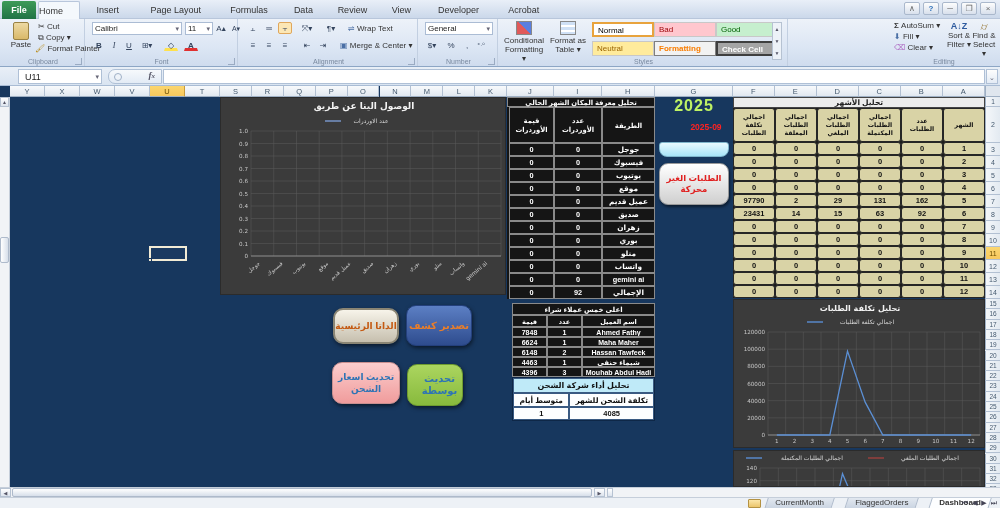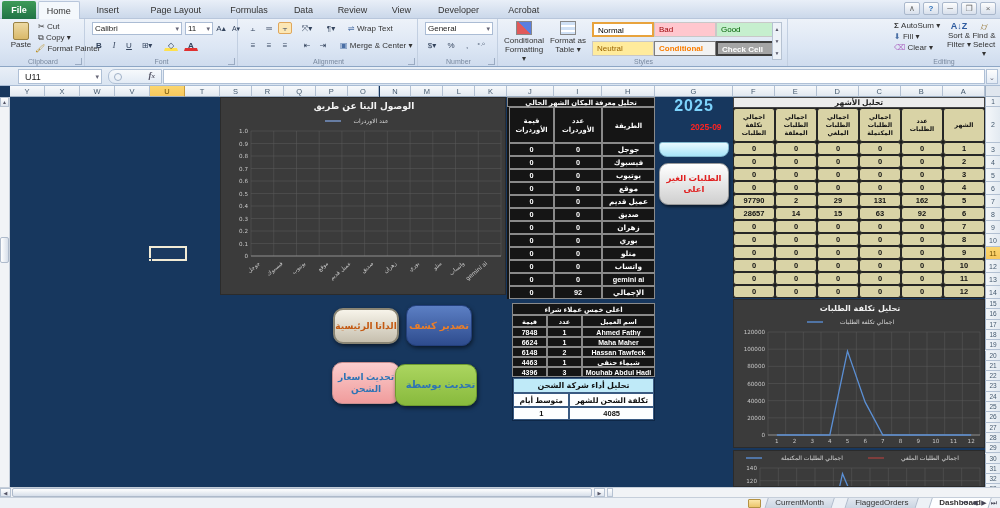--- a/index.html
+++ b/index.html
@@ -81,21 +81,21 @@
 
   
   #monthstable { position:absolute; direction:rtl; background:#1d1d1d; }
   #monthstable .mcell { border:1.5px solid #262626; background:#D9D3A6; color:#111; font-weight:bold;
     text-align:center; overflow:hidden; border-radius:3px; }
   #months-title { position:absolute; background:#ECECEC; color:#222; text-align:center; font-size:7.5px;
     font-weight:bold; line-height:10px; border:1px solid #444; }
 
   
   #ypanel { position:absolute; text-align:center; }
-  #yyear { color:#7dd3fc; font-size:16px; font-weight:bold; letter-spacing:1px; }
+  #yyear { color:#bef264; font-size:16px; font-weight:bold; letter-spacing:1px; }
   #ymonth { color:#FF2222; font-size:8.5px; font-weight:bold; margin-top:7px;padding-left:24px; }
   #ycyan { margin:10px auto 0; width:70px; height:15px; background:linear-gradient(#E8FAFF,#A8E4F8);
     border:1px solid #7fb6cc; border-radius:3px 3px 8px 8px; }
   #ystale { margin:6px auto 0; width:70px; height:42px; background:linear-gradient(#FFFFFF,#CFCFCF);
     border:1px solid #999; border-radius:9px; color:#E02020; font-weight:bold; font-size:8.5px;
     display:flex; align-items:center; justify-content:center; text-align:center; line-height:11px;
     box-shadow:1px 2px 3px rgba(0,0,0,.5); cursor:pointer; }
 
   
   .macrobtn { position:absolute; display:flex; align-items:center; justify-content:center; text-align:center;
@@ -142,21 +142,21 @@
 
   <div id="tabstrip">
     <div id="winctl">
       <div class="wbtn">∧</div>
       <div class="wbtn" style="color:#2d6fb8;font-weight:bold;">?</div>
       <div class="wbtn">─</div>
       <div class="wbtn">❐</div>
       <div class="wbtn">×</div>
     </div>
   <div class="rtab file" style="left: 2px; width: 34px; text-align: center; padding: 0px;">File</div>
-      <div class="rtab active" style="left: 38px; width: 41.6px; text-align: center; padding: 0px;">Home</div>
+      <div class="rtab active" style="left: 38px; width: 41.6px; text-align: left; padding: 0px;">Home</div>
       <div class="rtab" style="left: 81.6px; width: 52.4px; text-align: center; padding: 0px;">Insert</div>
       <div class="rtab" style="left: 136px; width: 79.4px; text-align: center; padding: 0px;">Page Layout</div>
       <div class="rtab" style="left: 217.4px; width: 63.2px; text-align: center; padding: 0px;">Formulas</div>
       <div class="rtab" style="left: 282.6px; width: 41.6px; text-align: center; padding: 0px;">Data</div>
       <div class="rtab" style="left: 326.2px; width: 52.4px; text-align: center; padding: 0px;">Review</div>
       <div class="rtab" style="left: 380.6px; width: 41.6px; text-align: center; padding: 0px;">View</div>
       <div class="rtab" style="left: 424.2px; width: 68.6px; text-align: center; padding: 0px;">Developer</div>
       <div class="rtab" style="left: 494.8px; width: 57.8px; text-align: center; padding: 0px;">Acrobat</div>
     </div>
 
@@ -223,21 +223,21 @@
       </div>
       <div class="ribbtn" style="left:48px;top:2px;width:40px;text-align:center;white-space:normal;line-height:9px;">
         <div style="width:16px;height:14px;margin:0 auto 1px;background:repeating-linear-gradient(#cfe0f5 0 3px,#fff 3px 5px);border:1px solid #888;"></div>
         <span>Format as Table</span> ▾
       </div>
       <div id="stylegallery">
           <div class="stylebox" style="left: 92px; top: 3px; background: rgb(255, 255, 255); color: rgb(0, 0, 0); border: 2px solid rgb(232, 163, 61);">Normal</div>
           <div class="stylebox" style="left: 154px; top: 3px; background: rgb(255, 199, 206); color: rgb(156, 0, 6); border-color: rgb(200, 200, 200);">Bad</div>
           <div class="stylebox" style="left: 216px; top: 3px; background: rgb(198, 239, 206); color: rgb(0, 97, 0); border-color: rgb(200, 200, 200);">Good</div>
           <div class="stylebox" style="left: 92px; top: 22px; background: rgb(255, 235, 156); color: rgb(156, 101, 0); border-color: rgb(200, 200, 200);">Neutral</div>
-          <div class="stylebox" style="left: 154px; top: 22px; background: rgb(242, 242, 242); color: rgb(250, 125, 0); border-color: rgb(127, 127, 127); font-weight: bold;">Conditional</div>
+          <div class="stylebox" style="left: 154px; top: 22px; background: rgb(242, 242, 242); color: rgb(250, 125, 0); border-color: rgb(127, 127, 127); font-weight: bold;">Formatting</div>
           <div class="stylebox" style="left: 216px; top: 22px; background: rgb(165, 165, 165); color: rgb(255, 255, 255); border: 2px solid rgb(63, 63, 63); font-weight: bold;">Check Cell</div>
         </div>
       <div style="position:absolute;left:272px;top:3px;width:10px;height:38px;border:1px solid #B6C2D2;background:#EDF2F8;font-size:5px;text-align:center;color:#556;line-height:12px;">▲<br>▼<br>▼</div>
       <div class="glabel">Styles</div>
     </div>
 
 
     <div class="rgroup" style="left:890px;width:108px;border-right:none;">
       <div class="ribbtn" style="left:4px;top:2px;"><b>Σ</b> <span>AutoSum</span> ▾</div>
       <div class="ribbtn" style="left:4px;top:13px;"><span style="color:#4a6fa5;">⬇</span> <span>Fill</span> ▾</div>
@@ -451,21 +451,21 @@
           <div class="tcell" style="width: 53px; height: 13px; font-size: 7.3px; line-height: 11px;">الإجمالي</div>
           <div class="tcell" style="width: 48px; height: 13px; font-size: 7.3px; line-height: 11px;">92</div>
           <div class="tcell" style="width: 45px; height: 13px; font-size: 7.3px; line-height: 11px;">0</div>
         </div>
       </div>
 
     <div id="ypanel" style="left:655px;top:11px;width:78px;">
       <div id="yyear">2025</div>
       <div id="ymonth">2025-09</div>
       <div id="ycyan"></div>
-      <div id="ystale" dir="rtl">الطلبات الغير اعلى</div>
+      <div id="ystale" dir="rtl">الطلبات الغير محركة</div>
     </div>
 
     <div id="months-title" dir="rtl" style="left:733px;top:11px;width:252px;height:11px;">تحليل الأشهر</div>
     <div id="monthstable" style="left:733px;top:22px;width:252px;">
         <div class="trow" style="display: flex;">
           <div class="mcell" style="width: 42px; height: 34px; font-size: 6.3px; line-height: 8px; display: flex; align-items: center; justify-content: center; padding: 0px 2px;">الشهر</div>
           <div class="mcell" style="width: 42px; height: 34px; font-size: 6.3px; line-height: 8px; display: flex; align-items: center; justify-content: center; padding: 0px 2px;">عدد الطلبات</div>
           <div class="mcell" style="width: 42px; height: 34px; font-size: 6.3px; line-height: 8px; display: flex; align-items: center; justify-content: center; padding: 0px 2px;">اجمالي الطلبات المكتملة</div>
           <div class="mcell" style="width: 42px; height: 34px; font-size: 6.3px; line-height: 8px; display: flex; align-items: center; justify-content: center; padding: 0px 2px;">اجمالي الطلبات الملغي</div>
           <div class="mcell" style="width: 42px; height: 34px; font-size: 6.3px; line-height: 8px; display: flex; align-items: center; justify-content: center; padding: 0px 2px;">اجمالي الطلبات المعلقة</div>
@@ -510,21 +510,21 @@
           <div class="mcell" style="width: 42px; height: 13px; font-size: 7.5px; line-height: 11px;">29</div>
           <div class="mcell" style="width: 42px; height: 13px; font-size: 7.5px; line-height: 11px;">2</div>
           <div class="mcell" style="width: 42px; height: 13px; font-size: 7.5px; line-height: 11px;">97790</div>
         </div>
         <div class="trow" style="display: flex;">
           <div class="mcell" style="width: 42px; height: 13px; font-size: 7.5px; line-height: 11px;">6</div>
           <div class="mcell" style="width: 42px; height: 13px; font-size: 7.5px; line-height: 11px;">92</div>
           <div class="mcell" style="width: 42px; height: 13px; font-size: 7.5px; line-height: 11px;">63</div>
           <div class="mcell" style="width: 42px; height: 13px; font-size: 7.5px; line-height: 11px;">15</div>
           <div class="mcell" style="width: 42px; height: 13px; font-size: 7.5px; line-height: 11px;">14</div>
-          <div class="mcell" style="width: 42px; height: 13px; font-size: 7.5px; line-height: 11px;">28657</div>
+          <div class="mcell" style="width: 42px; height: 13px; font-size: 7.5px; line-height: 11px;">23431</div>
         </div>
         <div class="trow" style="display: flex;">
           <div class="mcell" style="width: 42px; height: 13px; font-size: 7.5px; line-height: 11px;">7</div>
           <div class="mcell" style="width: 42px; height: 13px; font-size: 7.5px; line-height: 11px;">0</div>
           <div class="mcell" style="width: 42px; height: 13px; font-size: 7.5px; line-height: 11px;">0</div>
           <div class="mcell" style="width: 42px; height: 13px; font-size: 7.5px; line-height: 11px;">0</div>
           <div class="mcell" style="width: 42px; height: 13px; font-size: 7.5px; line-height: 11px;">0</div>
           <div class="mcell" style="width: 42px; height: 13px; font-size: 7.5px; line-height: 11px;">0</div>
         </div>
         <div class="trow" style="display: flex;">
@@ -663,21 +663,21 @@
           <text x="200.16666666666666" y="114" font-size="5.6" fill="#C8C8C8" text-anchor="middle">10</text>
           <text x="218.5" y="114" font-size="5.6" fill="#C8C8C8" text-anchor="middle">11</text>
           <text x="236.83333333333334" y="114" font-size="5.6" fill="#C8C8C8" text-anchor="middle">12</text>
           <polyline points="35.166666666666664,106 53.5,106 71.83333333333334,106 90.16666666666667,106 108.5,22.721428571428575 126.83333333333333,65.95 145.16666666666669,106 163.5,106 181.83333333333334,106 200.16666666666666,106 218.5,106 236.83333333333334,106" fill="none" stroke="#5B8FD4" stroke-width="1.3"></polyline>
           <polyline points="35.166666666666664,106 53.5,106 71.83333333333334,106 90.16666666666667,106 108.5,87.56428571428572 126.83333333333333,96.46428571428571 145.16666666666669,106 163.5,106 181.83333333333334,106 200.16666666666666,106 218.5,106 236.83333333333334,106" fill="none" stroke="#9E413E" stroke-width="1.3"></polyline>
         </svg></div>
 
     <div class="macrobtn" id="btn-maindata" dir="rtl" style="left:333px;top:222px;width:66px;height:36px;">الداتا الرئيسية</div>
     <div class="macrobtn" id="btn-export" dir="rtl" style="left:406px;top:219px;width:66px;height:41px;">تصدير كشف</div>
     <div class="macrobtn" id="btn-shipping" dir="rtl" style="left:332px;top:276px;width:68px;height:42px;">تحديث اسعار الشحن</div>
-    <div class="macrobtn" id="btn-bosta" dir="rtl" style="left:395px;top:278px;width:82px;height:42px;padding-left:9px;">تحديث بوسطة</div>
+    <div class="macrobtn" id="btn-bosta" dir="rtl" style="left:407px;top:278px;width:56px;height:42px;padding-left:9px;">تحديث بوسطة</div>
 
     <div id="custtable" class="dtable" style="left:512px;top:217px;width:143px;">
         <div class="dtitle" style="font-size: 7px; height: 12px; line-height: 11px;">اعلى خمس عملاء شراء</div>
         <div class="trow">
           <div class="tcell" style="width: 73px; height: 12px; font-size: 6.5px; line-height: 11px;">اسم العميل</div>
           <div class="tcell" style="width: 35px; height: 12px; font-size: 6.5px; line-height: 11px;">عدد الأوردرات</div>
           <div class="tcell" style="width: 35px; height: 12px; font-size: 6.5px; line-height: 11px;">قيمة الأوردرات</div>
         </div>
         <div class="trow">
           <div class="tcell" style="width: 73px; height: 10px; font-size: 7px; line-height: 9px; direction: ltr;">Ahmed Fathy</div>

